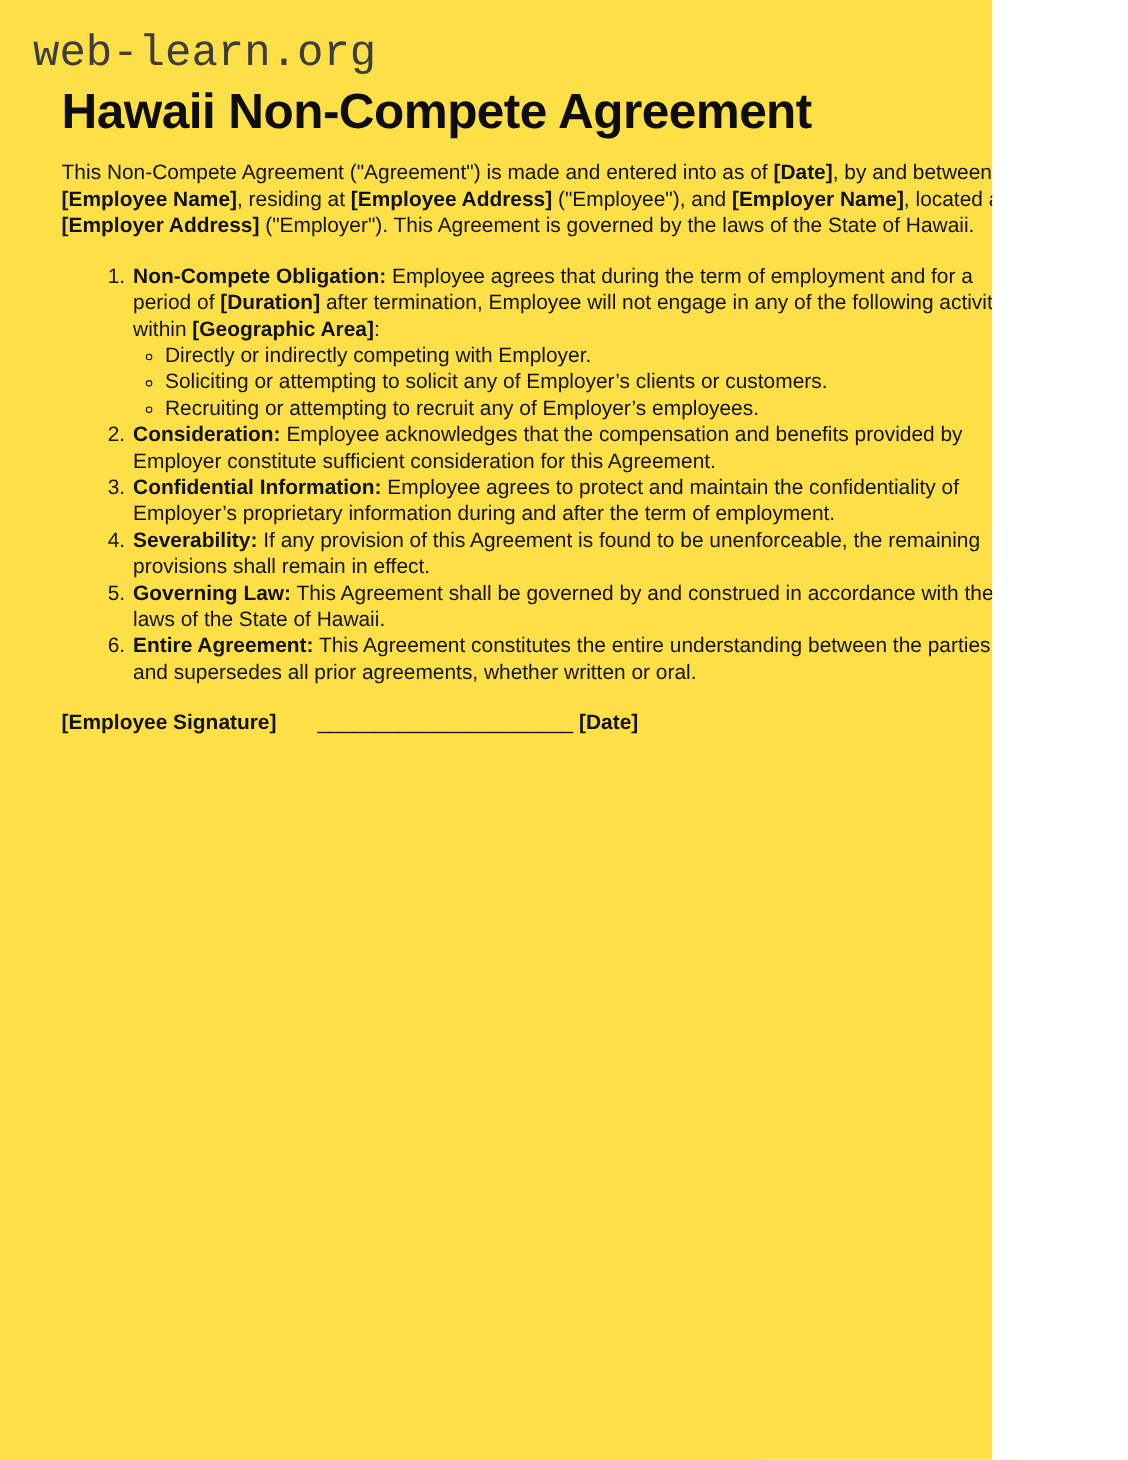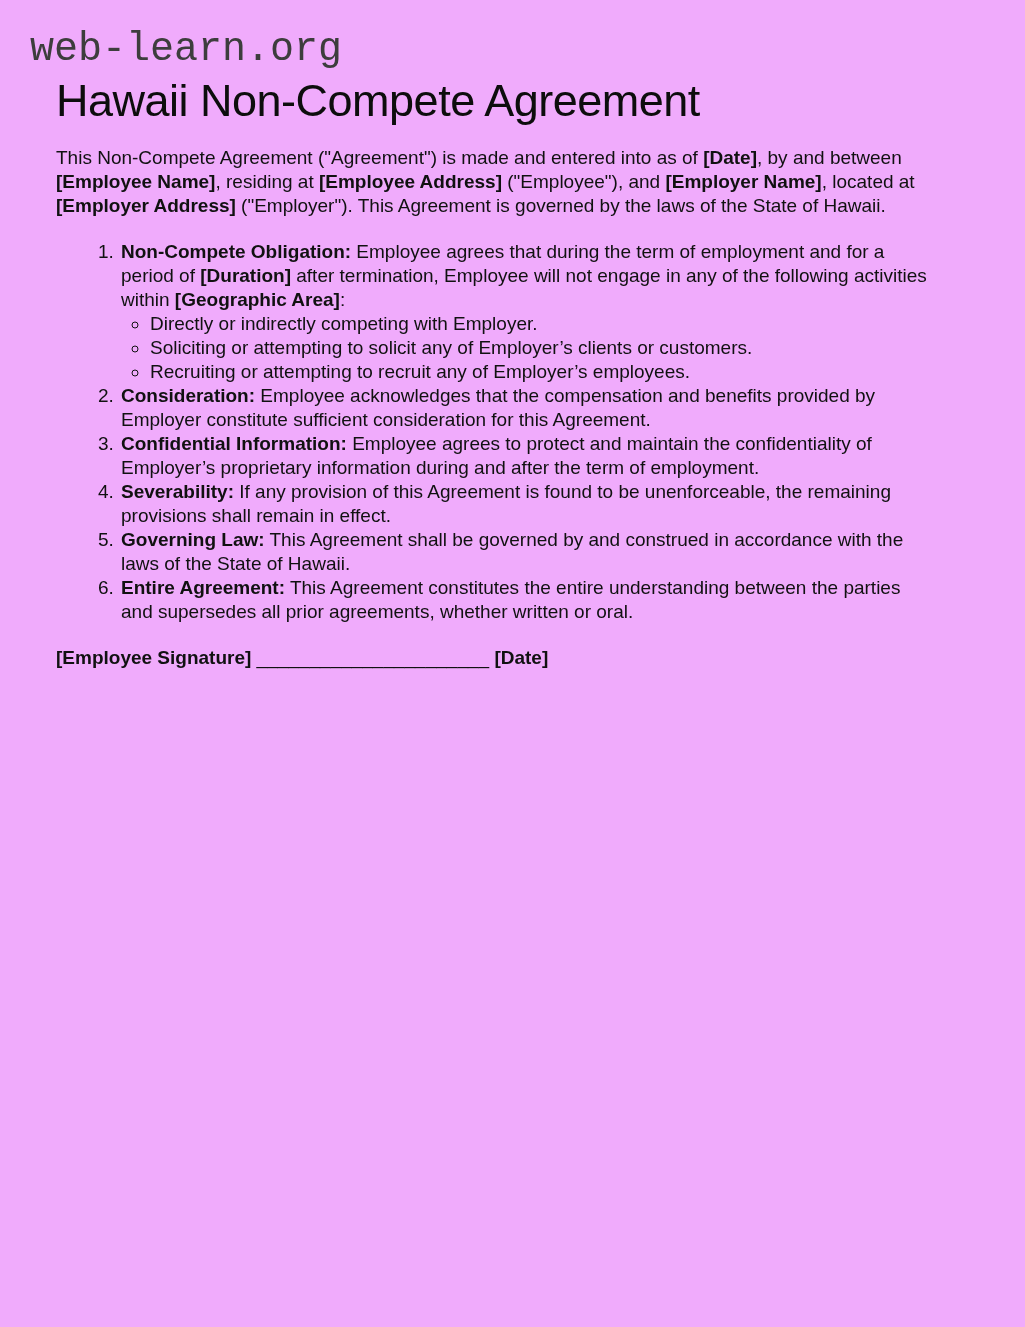--- a/index.html
+++ b/index.html
@@ -4,39 +4,39 @@
 <style>
   html, body { margin: 0; padding: 0; }
   body {
     background: #ffffff;
     font-family: "Liberation Sans", sans-serif;
     color: #111111;
     -webkit-font-smoothing: antialiased;
   }
   .page {
     position: relative;
-    width: 1025px;
+    width: 902px;
     height: 1327px;
     box-sizing: border-box;
-    background: #f0abfc;
+    background: #fde047;
     padding: 30px 60px 0 30px;
     overflow: hidden;
   }
   .logo {
     font-family: "Liberation Mono", monospace;
     font-size: 40px;
     line-height: 1.0;
     color: #3d3d3d;
     letter-spacing: 0px;
     white-space: nowrap;
   }
   h1.doc-title {
     font-size: 45px;
     line-height: 1.05;
-    font-weight: normal;
+    font-weight: bold;
     color: #0d0d0d;
     margin: 7px 0 0 26px;
     letter-spacing: -0.5px;
   }
   .doc-body {
     margin-left: 26px;
     width: 885px;
     font-size: 19px;
     line-height: 24px;
   }
@@ -47,21 +47,21 @@
     padding-left: 51px;
   }
   ol.clause-list > li { margin: 0; padding-left: 2px; }
   ul.sub-list {
     list-style-type: circle;
     margin: 0;
     padding-left: 29px;
   }
   ul.sub-list > li { margin: 0; }
   .signature-row { margin: 21px 0; white-space: nowrap; }
-  .sig-line { font-weight: normal; letter-spacing: 0; }
+  .sig-line { font-weight: normal; letter-spacing: 0; margin-left: 32px; }
 </style>
 </head>
 <body>
 
 <div class="page">
 
   <div class="logo">web-learn.org</div>
 
   <h1 class="doc-title">Hawaii Non-Compete Agreement</h1>
 

